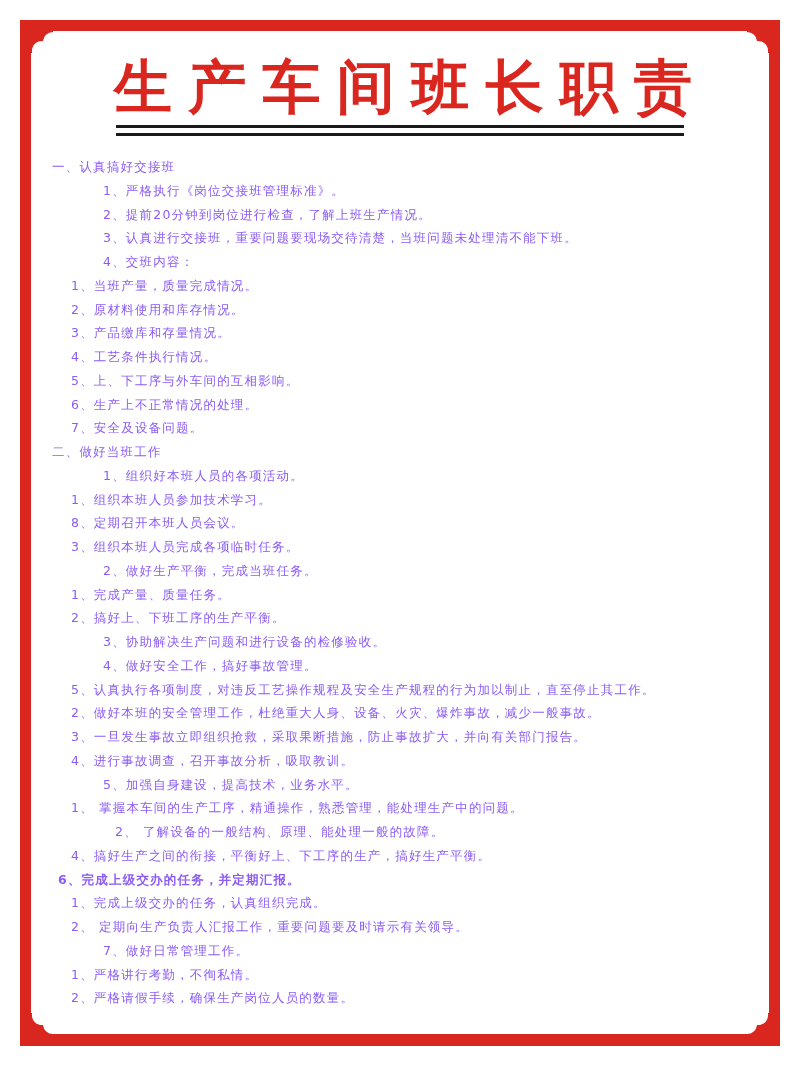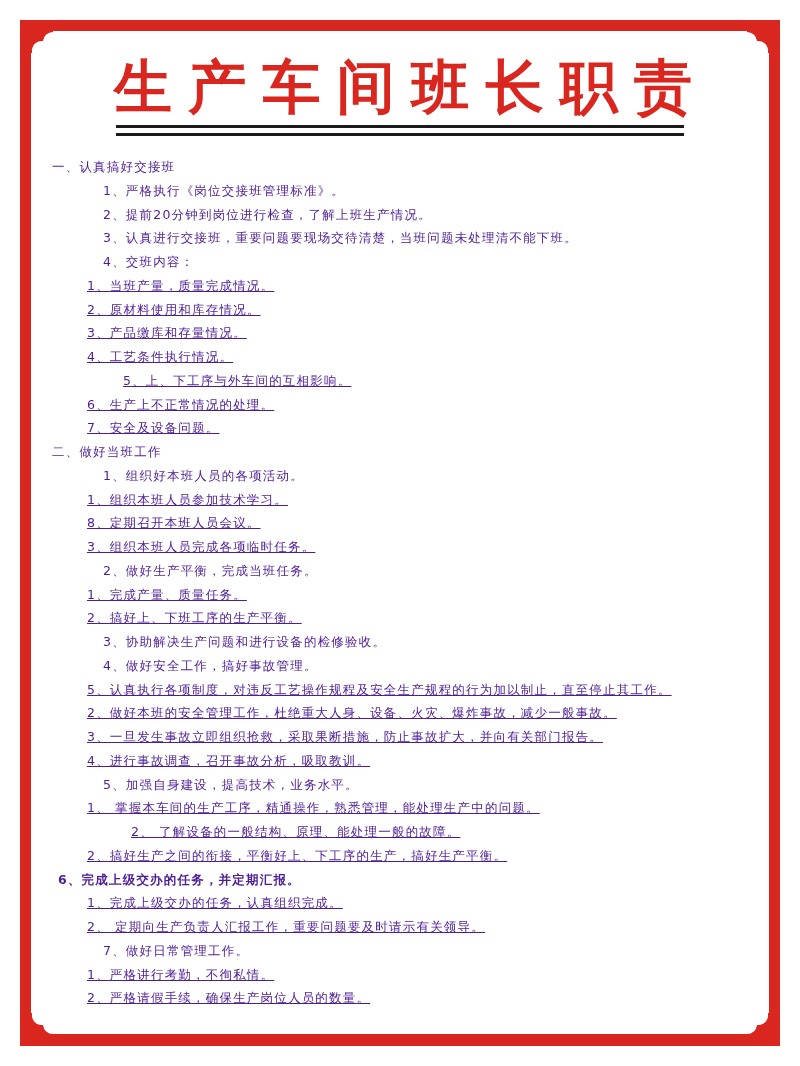--- a/index.html
+++ b/index.html
@@ -21,25 +21,25 @@
            display: flex; justify-content: space-between; align-items: center;
            color: #d9261e; font-weight: bold; font-size: 58px; line-height: 70px;
            font-family: "DejaVu Sans", sans-serif; }
   .title span { display: inline-block; width: 60px; text-align: center; }
   .rule { position: absolute; left: 116px; width: 568px; background: #1a1a1a; }
   .rule1 { top: 125px; height: 3px; }
   .rule2 { top: 133px; height: 3px; }
 
   .content { position: absolute; left: 0; top: 155px; width: 800px; }
   .line { position: absolute; height: 24px; line-height: 24px; font-size: 12.5px;
-          color: #4c1d95; white-space: nowrap; letter-spacing: 1.2px; }
+          color: #8b5cf6; white-space: nowrap; letter-spacing: 1.2px; }
   .lvl0 { left: 52px; }
   .lvl1 { left: 63px; margin-left: 40px; }
   .lvl1b { left: 58px; }
-  .lvl2 { left: 87px; text-decoration: underline; }
+  .lvl2 { left: 71px; }
 </style>
 </head>
 <body>
 
 <div class="frame">
   <div class="panel"></div>
   <div class="corner c-tl">
     <svg width="22" height="22" viewBox="0 0 22 22">
         <path d="M0 0 H22 V1 A10 10 0 0 0 12 10 A10 10 0 0 0 1 21 V22 H0 Z" fill="#d9261e"></path>
       </svg>
@@ -77,40 +77,40 @@
 <div class="content" id="content">
     <div class="line lvl0" style="top: 0px;">一、认真搞好交接班</div>
     <div class="line lvl1" style="top: 23.75px;">1、严格执行《岗位交接班管理标准》。</div>
     <div class="line lvl1" style="top: 47.5px;">2、提前20分钟到岗位进行检查，了解上班生产情况。</div>
     <div class="line lvl1" style="top: 71.25px;">3、认真进行交接班，重要问题要现场交待清楚，当班问题未处理清不能下班。</div>
     <div class="line lvl1" style="top: 95px;">4、交班内容：</div>
     <div class="line lvl2" style="top: 118.75px;">1、当班产量，质量完成情况。</div>
     <div class="line lvl2" style="top: 142.5px;">2、原材料使用和库存情况。</div>
     <div class="line lvl2" style="top: 166.25px;">3、产品缴库和存量情况。</div>
     <div class="line lvl2" style="top: 190px;">4、工艺条件执行情况。</div>
-    <div class="line lvl2" style="top: 213.75px; margin-left: 36px;">5、上、下工序与外车间的互相影响。</div>
+    <div class="line lvl2" style="top: 213.75px;">5、上、下工序与外车间的互相影响。</div>
     <div class="line lvl2" style="top: 237.5px;">6、生产上不正常情况的处理。</div>
     <div class="line lvl2" style="top: 261.25px;">7、安全及设备问题。</div>
     <div class="line lvl0" style="top: 285px;">二、做好当班工作</div>
     <div class="line lvl1" style="top: 308.75px;">1、组织好本班人员的各项活动。</div>
     <div class="line lvl2" style="top: 332.5px;">1、组织本班人员参加技术学习。</div>
     <div class="line lvl2" style="top: 356.25px;">8、定期召开本班人员会议。</div>
     <div class="line lvl2" style="top: 380px;">3、组织本班人员完成各项临时任务。</div>
     <div class="line lvl1" style="top: 403.75px;">2、做好生产平衡，完成当班任务。</div>
     <div class="line lvl2" style="top: 427.5px;">1、完成产量、质量任务。</div>
     <div class="line lvl2" style="top: 451.25px;">2、搞好上、下班工序的生产平衡。</div>
     <div class="line lvl1" style="top: 475px;">3、协助解决生产问题和进行设备的检修验收。</div>
     <div class="line lvl1" style="top: 498.75px;">4、做好安全工作，搞好事故管理。</div>
     <div class="line lvl2" style="top: 522.5px;">5、认真执行各项制度，对违反工艺操作规程及安全生产规程的行为加以制止，直至停止其工作。</div>
     <div class="line lvl2" style="top: 546.25px;">2、做好本班的安全管理工作，杜绝重大人身、设备、火灾、爆炸事故，减少一般事故。</div>
     <div class="line lvl2" style="top: 570px;">3、一旦发生事故立即组织抢救，采取果断措施，防止事故扩大，并向有关部门报告。</div>
     <div class="line lvl2" style="top: 593.75px;">4、进行事故调查，召开事故分析，吸取教训。</div>
     <div class="line lvl1" style="top: 617.5px;">5、加强自身建设，提高技术，业务水平。</div>
     <div class="line lvl2" style="top: 641.25px;">1、 掌握本车间的生产工序，精通操作，熟悉管理，能处理生产中的问题。</div>
     <div class="line lvl2" style="top: 665px; margin-left: 44px;">2、 了解设备的一般结构、原理、能处理一般的故障。</div>
-    <div class="line lvl2" style="top: 688.75px;">2、搞好生产之间的衔接，平衡好上、下工序的生产，搞好生产平衡。</div>
+    <div class="line lvl2" style="top: 688.75px;">4、搞好生产之间的衔接，平衡好上、下工序的生产，搞好生产平衡。</div>
     <div class="line lvl1b" style="top: 712.5px; font-weight: bold;">6、完成上级交办的任务，并定期汇报。</div>
     <div class="line lvl2" style="top: 736.25px;">1、完成上级交办的任务，认真组织完成。</div>
     <div class="line lvl2" style="top: 760px;">2、 定期向生产负责人汇报工作，重要问题要及时请示有关领导。</div>
     <div class="line lvl1" style="top: 783.75px;">7、做好日常管理工作。</div>
     <div class="line lvl2" style="top: 807.5px;">1、严格讲行考勤，不徇私情。</div>
     <div class="line lvl2" style="top: 831.25px;">2、严格请假手续，确保生产岗位人员的数量。</div>
   </div>
 
 </body></html>

